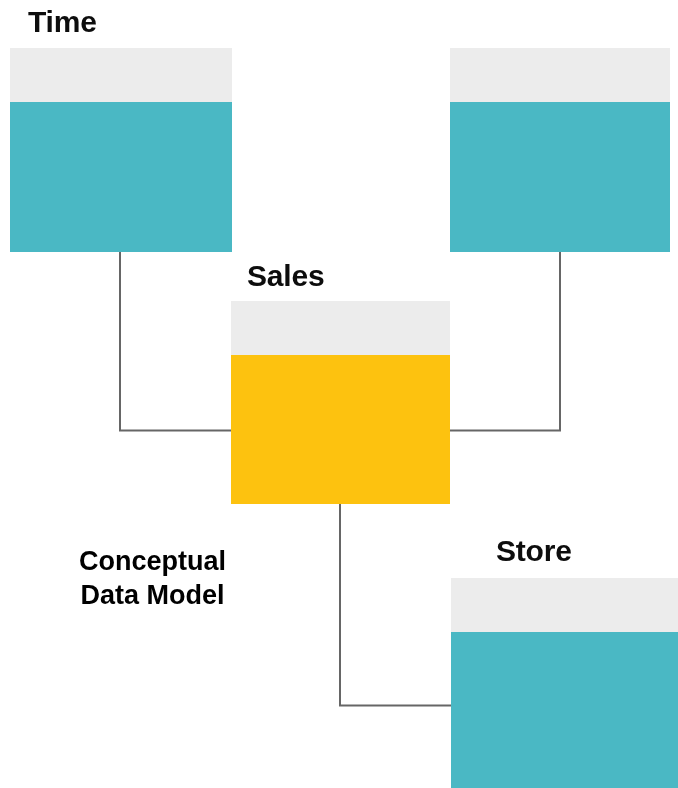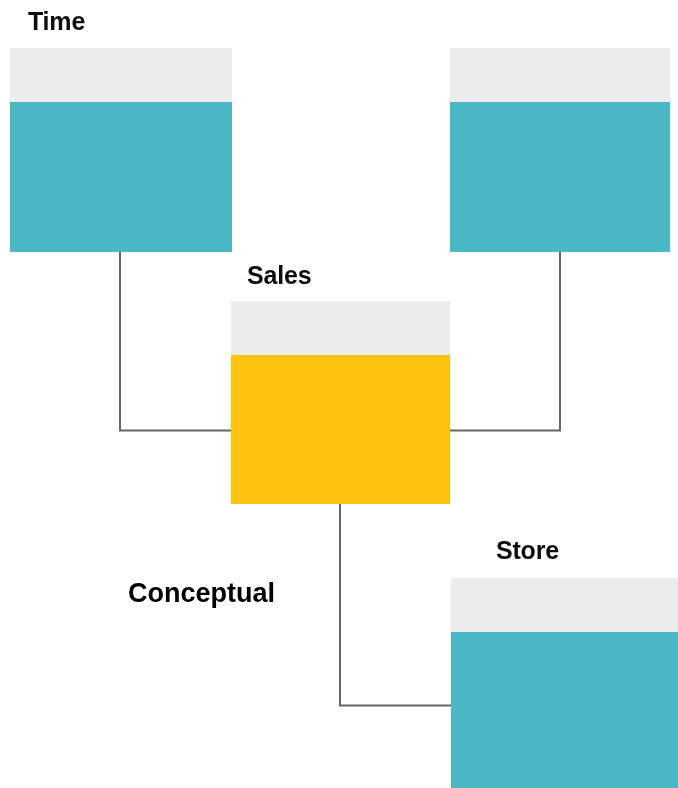--- a/index.html
+++ b/index.html
@@ -37,21 +37,21 @@
     width: 100%;
     bottom: 0;
   }
   .entity-body.teal { background: #4ab8c4; }
   .entity-body.amber { background: #fdc20f; }
 
   .entity-label {
     position: absolute;
     font-family: "Liberation Sans", sans-serif;
     font-weight: bold;
-    font-size: 25px;
+    font-size: 30px;
     line-height: 27px;
     color: #0d0d0d;
     letter-spacing: -0.2px;
     white-space: nowrap;
   }
 
   .caption {
     position: absolute;
     font-family: "Liberation Sans", sans-serif;
     font-weight: bold;
@@ -101,17 +101,18 @@
     <div class="entity-header"></div>
     <div class="entity-body amber"></div>
   </div>
 
   <div class="entity-label" style="left:468px; top:537px;margin-left:28px;">Store</div>
   <div class="entity" style="left:451px; top:578px; width:227px; height:210px;">
     <div class="entity-header"></div>
     <div class="entity-body teal"></div>
   </div>
 
-  <div class="caption" style="left:30px; top:576px; width:245px;text-align:right;">
+  <div class="caption" style="left:30px; top:544px; width:245px;">
     <div>Conceptual</div>
+    <div>Data Model</div>
   </div>
 
 </div>
 
 </body></html>

